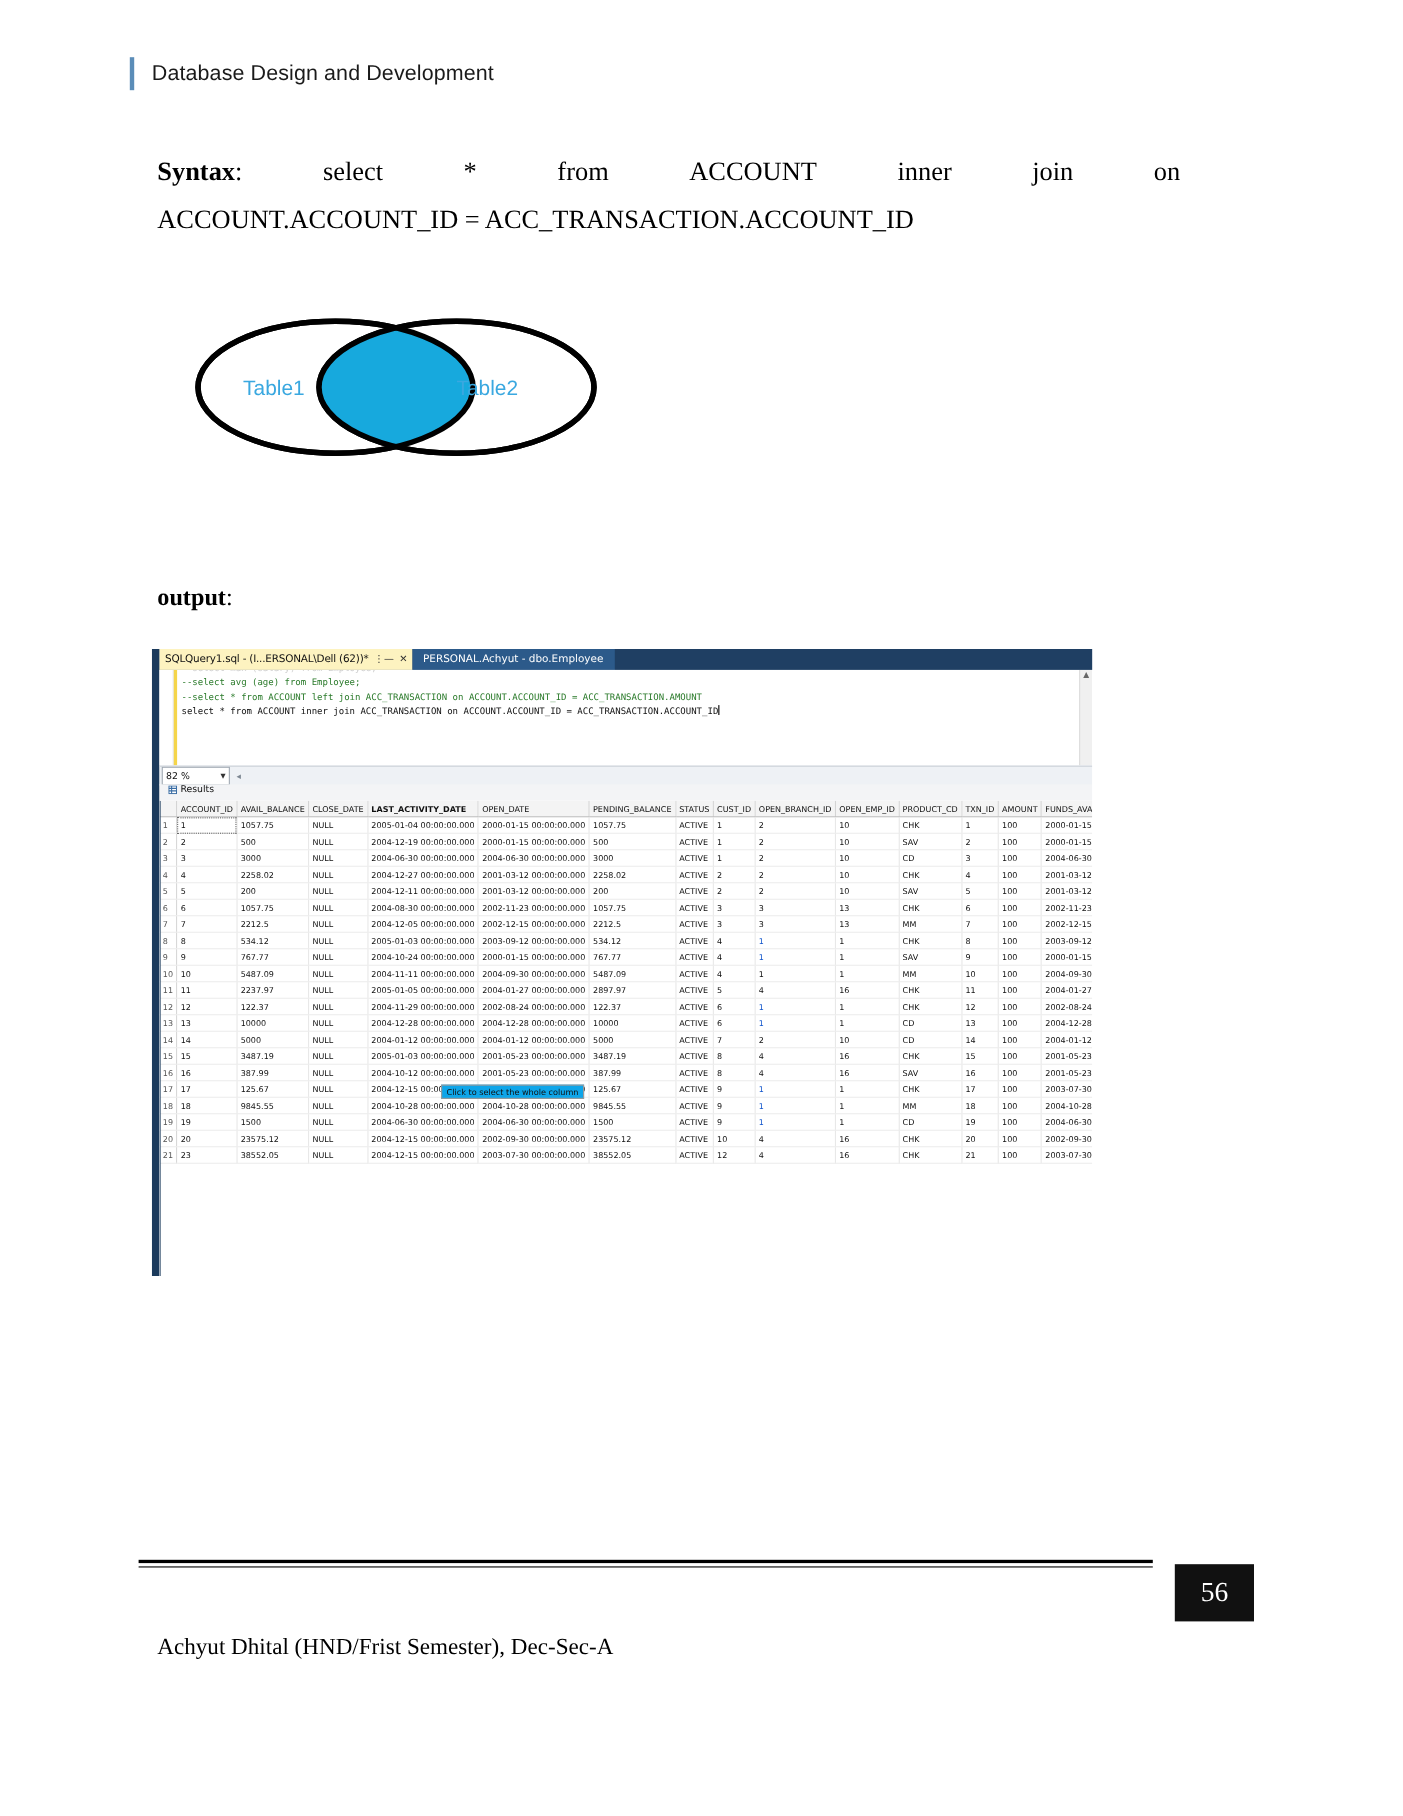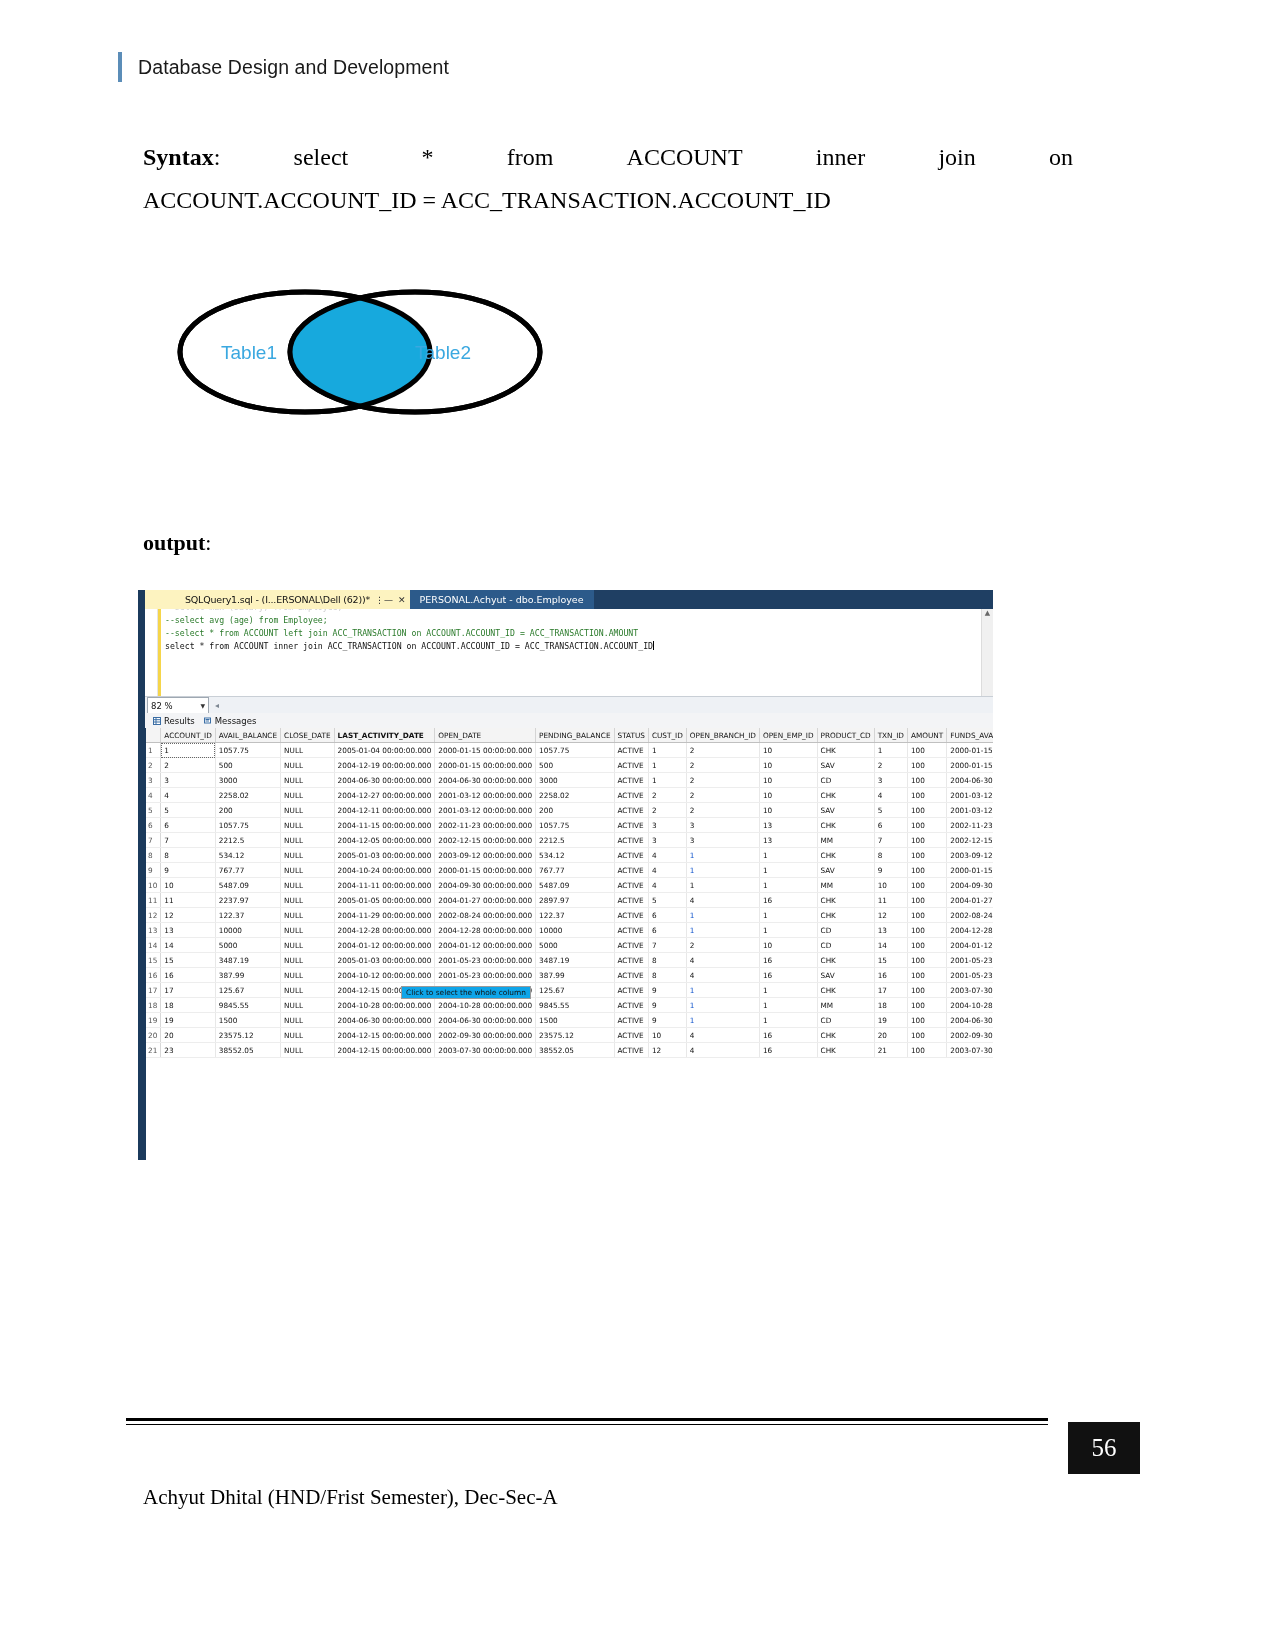--- a/index.html
+++ b/index.html
@@ -115,21 +115,21 @@
   .tab-active {
     background: #fdf3c0;
     display: flex;
     align-items: center;
     padding: 0 4px 0 5px;
     gap: 5px;
     font-size: 9.5px;
     color: #111;
     white-space: nowrap;
   }
-  .tab-active .tab-title { letter-spacing: -0.2px; margin-left: 35px; }
+  .tab-active .tab-title { letter-spacing: -0.2px; }
   .tab-pin, .tab-close {
     font-size: 9px;
     color: #333;
     cursor: pointer;
   }
   .tab-inactive {
     display: flex;
     align-items: center;
     padding: 0 10px;
     font-size: 9.5px;
@@ -221,20 +221,21 @@
   .restabs {
     position: absolute;
     left: 7px; top: 123px;
     right: 0; height: 15px;
     background: #f3f4f6;
     display: flex; 
     gap: 9px;
     padding-left: 8px;
     font-size: 8.5px;
     color: #111;
+    flex-direction: column;
   }
   .restab { display: flex; align-items: center; gap: 3px; }
   .mini-icon {
     width: 8px; height: 8px;
     display: inline-block;
   }
 
   
   .grid-area {
     position: absolute;
@@ -556,21 +557,21 @@
             <td>SAV</td>
             <td>5</td>
             <td>100</td>
             <td>2001-03-12 00:00:00.000</td>
           </tr>
           <tr>
             <td class="rownum">6</td>
             <td>6</td>
             <td>1057.75</td>
             <td class="null-cell">NULL</td>
-            <td>2004-11-15 00:00:00.000</td>
+            <td>2004-08-30 00:00:00.000</td>
             <td>2002-11-23 00:00:00.000</td>
             <td>1057.75</td>
             <td>ACTIVE</td>
             <td>3</td>
             <td>3</td>
             <td>13</td>
             <td>CHK</td>
             <td>6</td>
             <td>100</td>
             <td>2002-11-23 00:00:00.000</td>

